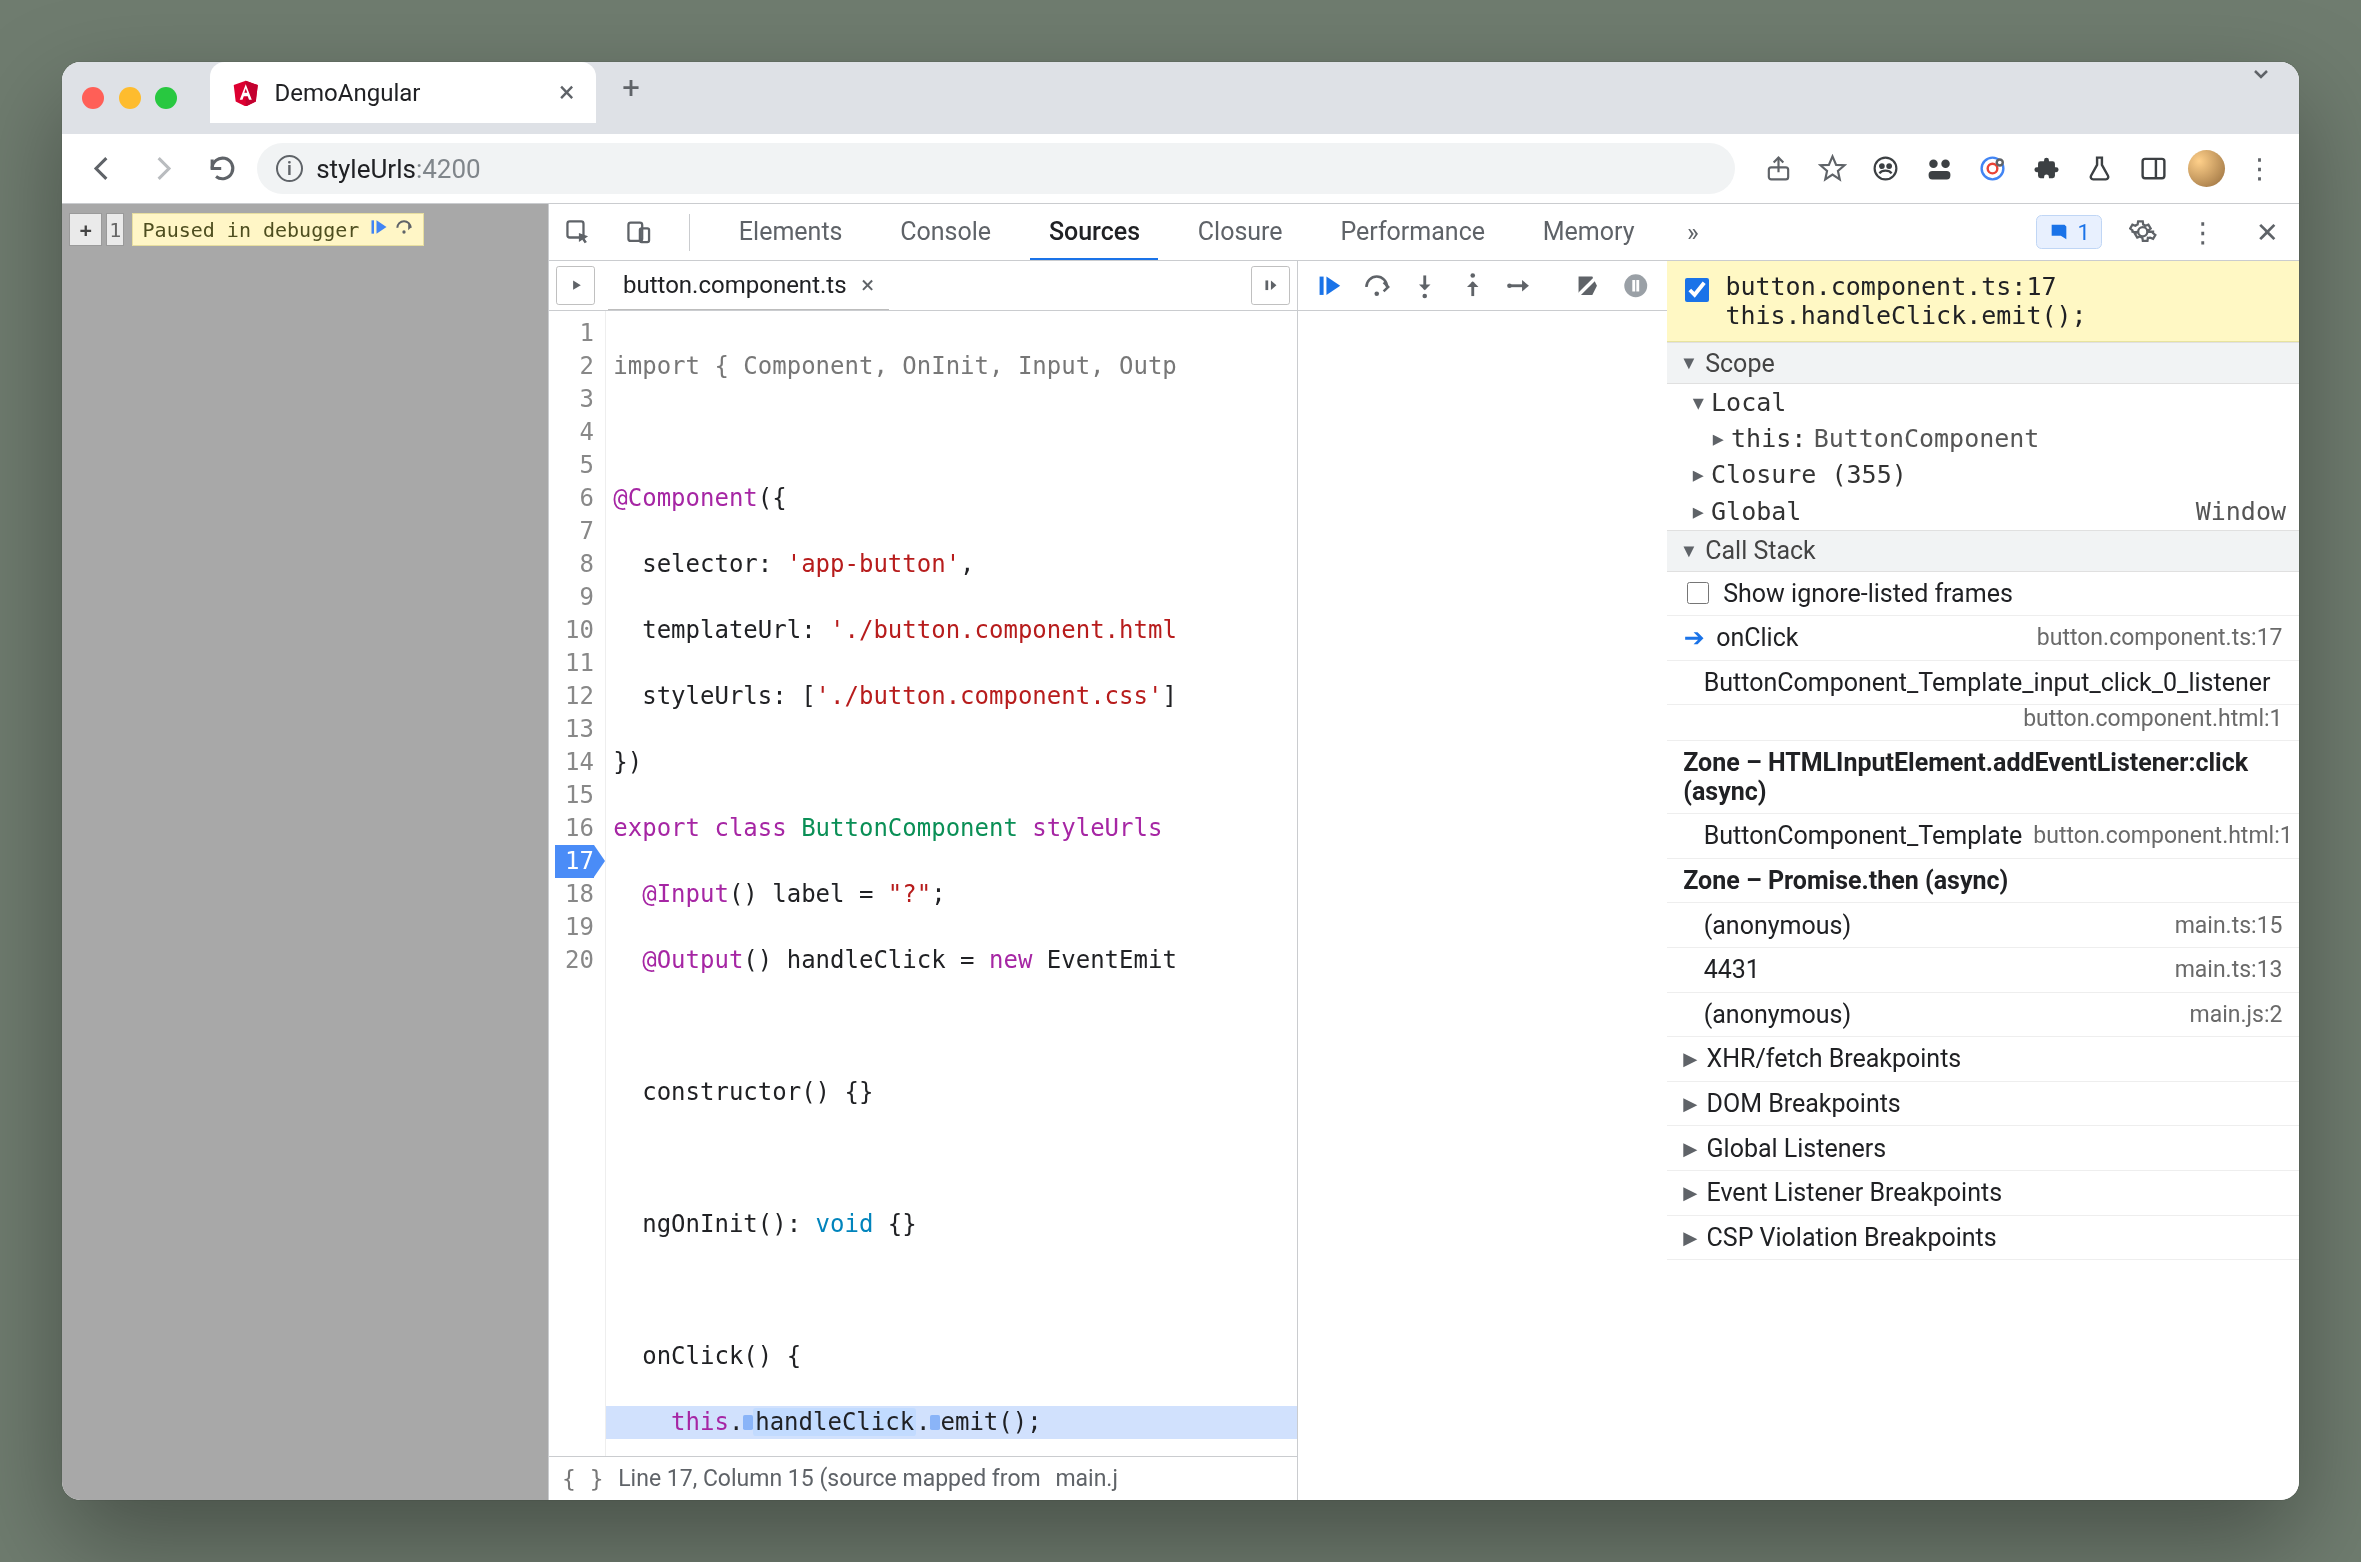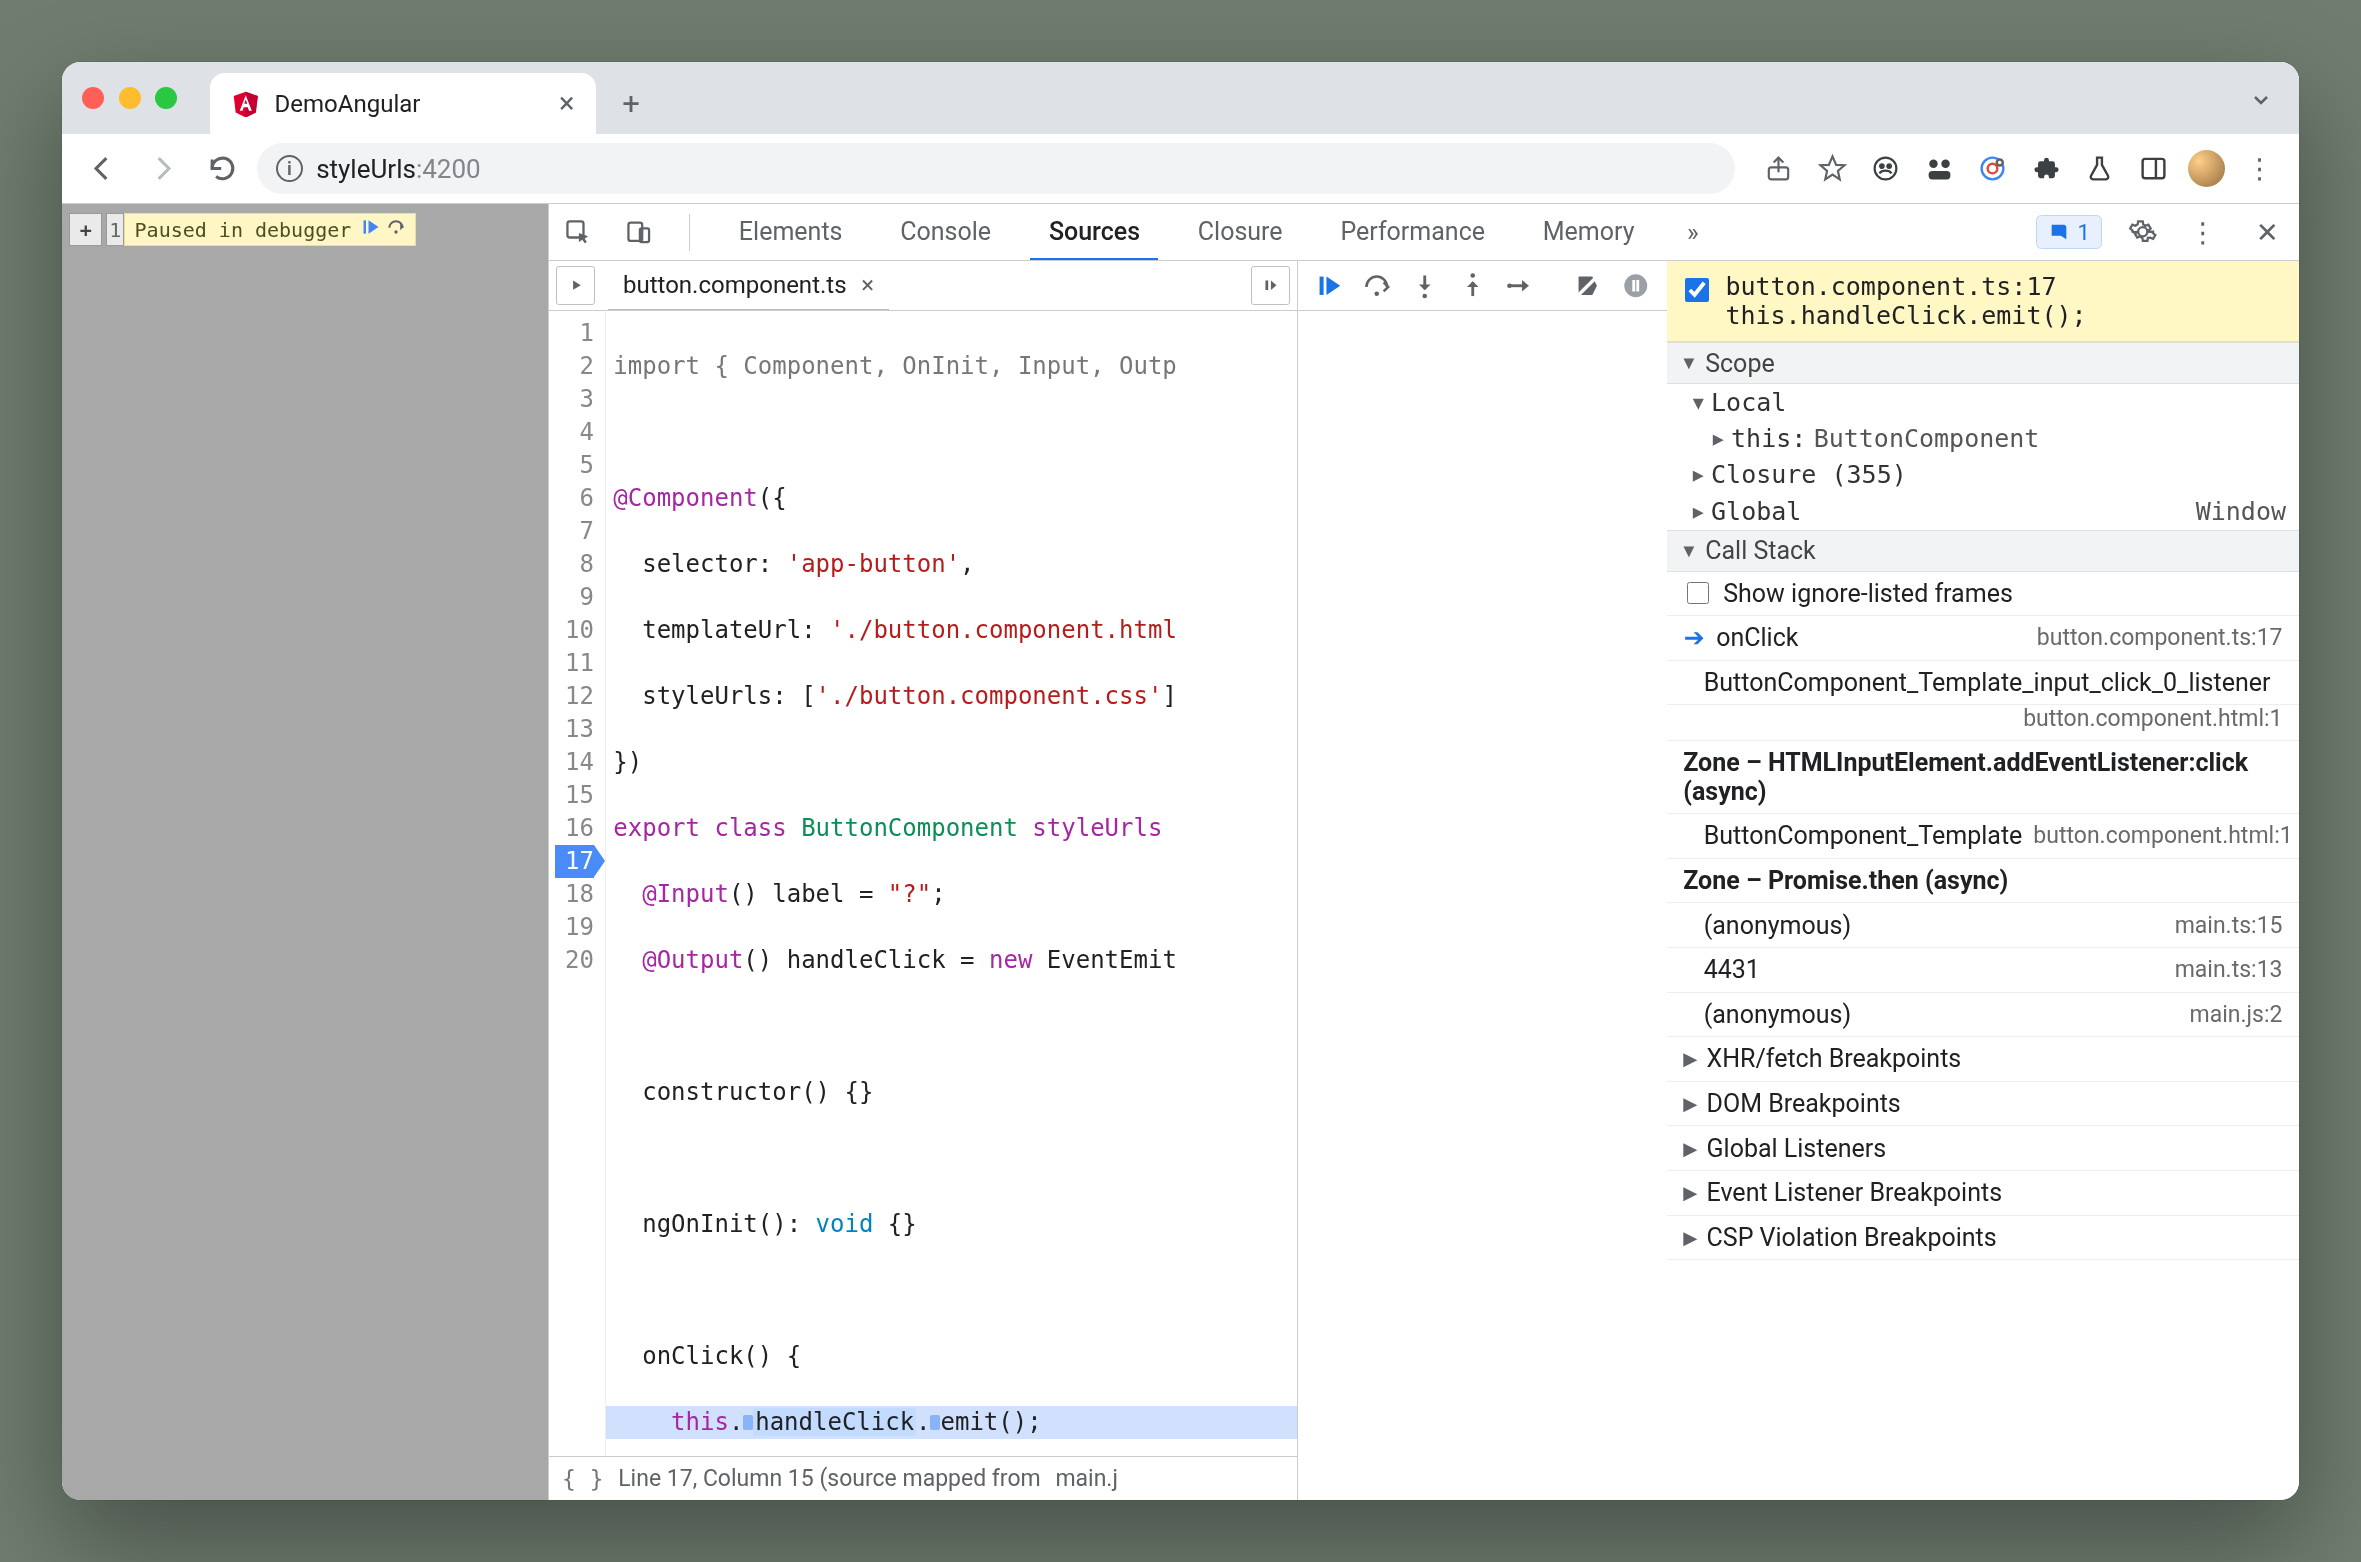--- a/index.html
+++ b/index.html
@@ -32,21 +32,21 @@
   html, body { margin:0; padding:0; height:100%; background:#6f7c6f; }
   body { display:flex; align-items:center; justify-content:center; font-family:-apple-system,BlinkMacSystemFont,"Segoe UI",Roboto,Helvetica,Arial,sans-serif; font-size:25px; color:var(--text); }
 
   .window { width:2237px; height:1438px; background:#fff; border-radius:18.4px; box-shadow:0 41px 101px rgba(0,0,0,0.35),0 0 0 0.9px rgba(0,0,0,0.05); overflow:hidden; display:flex; flex-direction:column; }
 
   
   .tabstrip { height:72px; background:var(--tab-bg); display:flex; align-items:flex-end; padding-left:20px; position:relative; }
   .traffic { display:flex; gap:14.7px; align-items:center; height:100%; padding-right:33px;}
   .dot { width:22px;height:22px;border-radius:50%; }
   .dot.r{background:#ff5f57;} .dot.y{background:#febc2e;} .dot.g{background:#28c840;}
-  .tabs { display:flex; align-items:flex-end; height:100%; flex:1;}
+  .tabs { display:flex; align-items:flex-start; height:100%; flex:1;}
   .tab { background:#fff; height:61px; border-top-left-radius:14.7px; border-top-right-radius:14.7px; min-width:386px; display:flex; align-items:center; gap:14.7px; padding:0 22px; position:relative; font-size:24px;}
   .favicon { width:27.5px;height:27.5px; display:flex;align-items:center;justify-content:center; }
   .angular-icon svg{width:27.5px;height:27.5px;}
   .tab .close { margin-left:auto; font-size:29px; color:#5f6368; line-height:1; }
   .newtab { width:51px;height:51px;display:flex;align-items:center;justify-content:center;color:#5f6368;font-size:31px;border-radius:50%;margin-left:9.2px;margin-bottom:5.5px;}
   .tabs .spacer{flex:1;}
   .chevdown{ margin-right:26px; margin-bottom:16.5px; color:#5f6368; }
 
   
   .addr { height:70px; background:var(--toolbar-bg); display:flex; align-items:center; padding:0 14.7px; gap:9.2px; border-bottom:0.9px solid var(--chrome-border); }
@@ -62,21 +62,21 @@
   .iconbtn svg{width:29px;height:29px;}
   .avatar{width:37px;height:37px;border-radius:50%;background:radial-gradient(circle at 30% 30%,#ffd08a,#946b3b);}
   .kebab{font-size:27.5px;letter-spacing:1.8px;color:#5f6368;}
 
   
   .body { flex:1; display:flex; min-height:0; }
   .page { width:487px; background:#a8a8a8; position:relative; border-right:0.9px solid var(--panel-border); }
   .page-overlay { position:absolute; top:9.2px; left:7.3px; display:flex; align-items:stretch; font-family:ui-monospace,Menlo,monospace; font-size:20px; }
   .page-overlay .btnsq { width:33px;height:33px;border:0.9px solid #9a9a9a;background:#eaeaea;display:flex;align-items:center;justify-content:center;font-weight:700;color:#444;margin-right:3.7px;}
   .page-overlay .lineno { width:18.4px;height:33px;display:flex;align-items:center;justify-content:center;background:#eaeaea;border:0.9px solid #9a9a9a;color:#666;}
-  .paused { height:33px;background:var(--paused-yellow);border:0.9px solid #e7de9f;display:flex;align-items:center;padding:0 9.2px;color:#4e4e1f;}
+  .paused { height:33px;background:var(--paused-yellow);border:0.9px solid #e7de9f;display:flex;align-items:center;padding:0 9.2px;color:#4e4e1f;margin-left:8px;}
   .paused .mini{display:flex;align-items:center;gap:5.5px;margin-left:9.2px;}
   .paused svg{width:20px;height:20px;}
 
   
   .devtools { flex:1; display:flex; flex-direction:column; min-width:0; }
   .dt-tabs { height:57px; border-bottom:0.9px solid var(--panel-border); display:flex; align-items:center; padding:0 9.2px; gap:21px; font-size:25px; color:var(--muted); }
   .dt-tabs .sq { width:40px;height:40px;display:flex;align-items:center;justify-content:center;border-radius:3.7px; }
   .dt-tabs .sq svg{width:27.5px;height:27.5px;stroke:#5f6368;fill:none;stroke-width:2;}
   .dt-tabs .sep{width:0.9px;height:37px;background:var(--panel-border);margin:0 9.2px;}
   .dt-tabs .tabbtn{padding:0 18.4px;height:100%;display:flex;align-items:center;border-bottom:2.8px solid transparent;color:var(--muted);}

